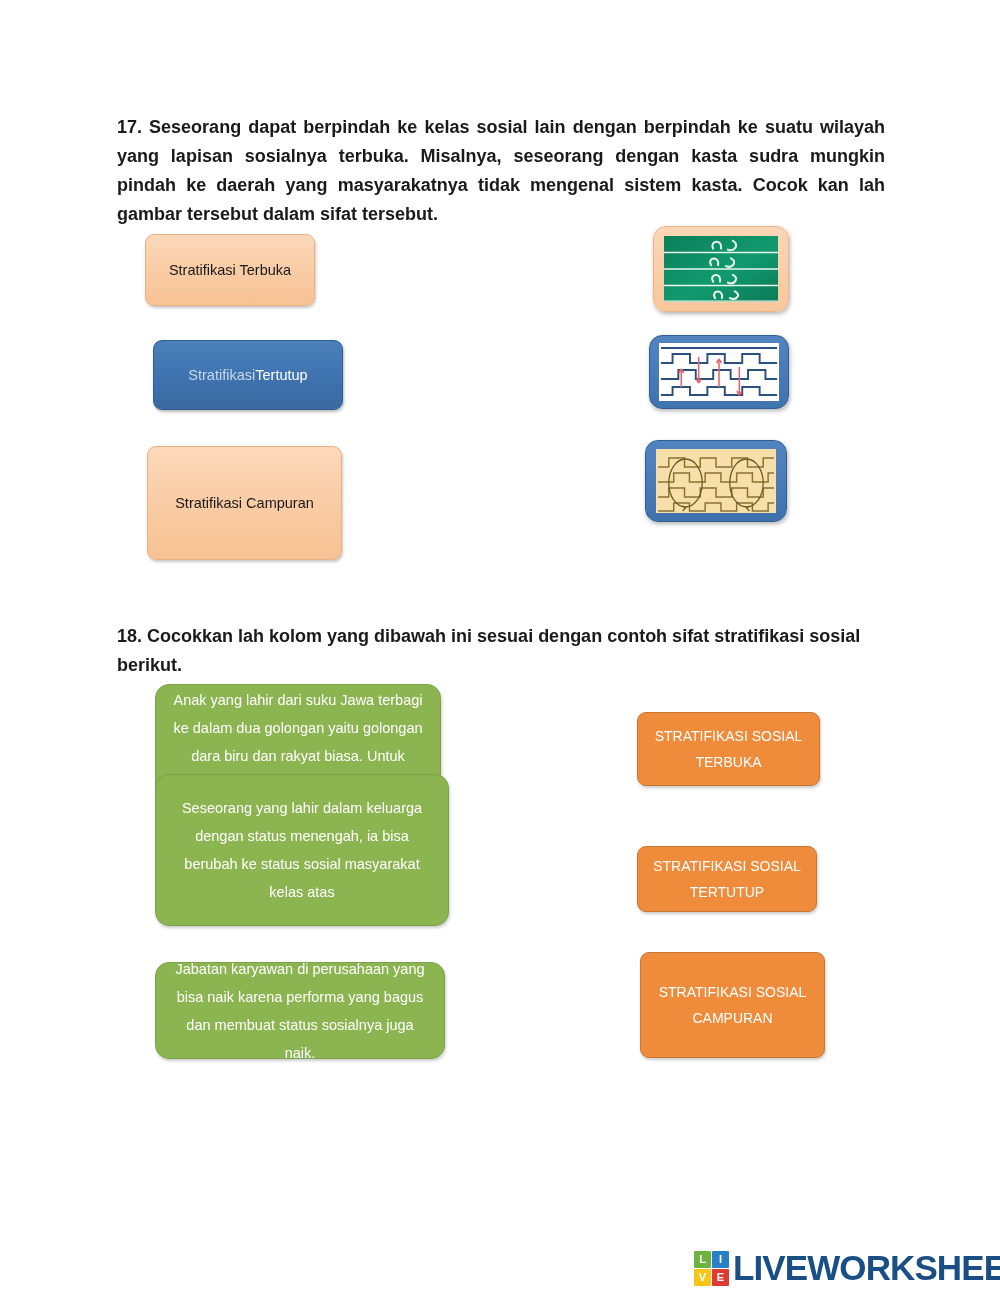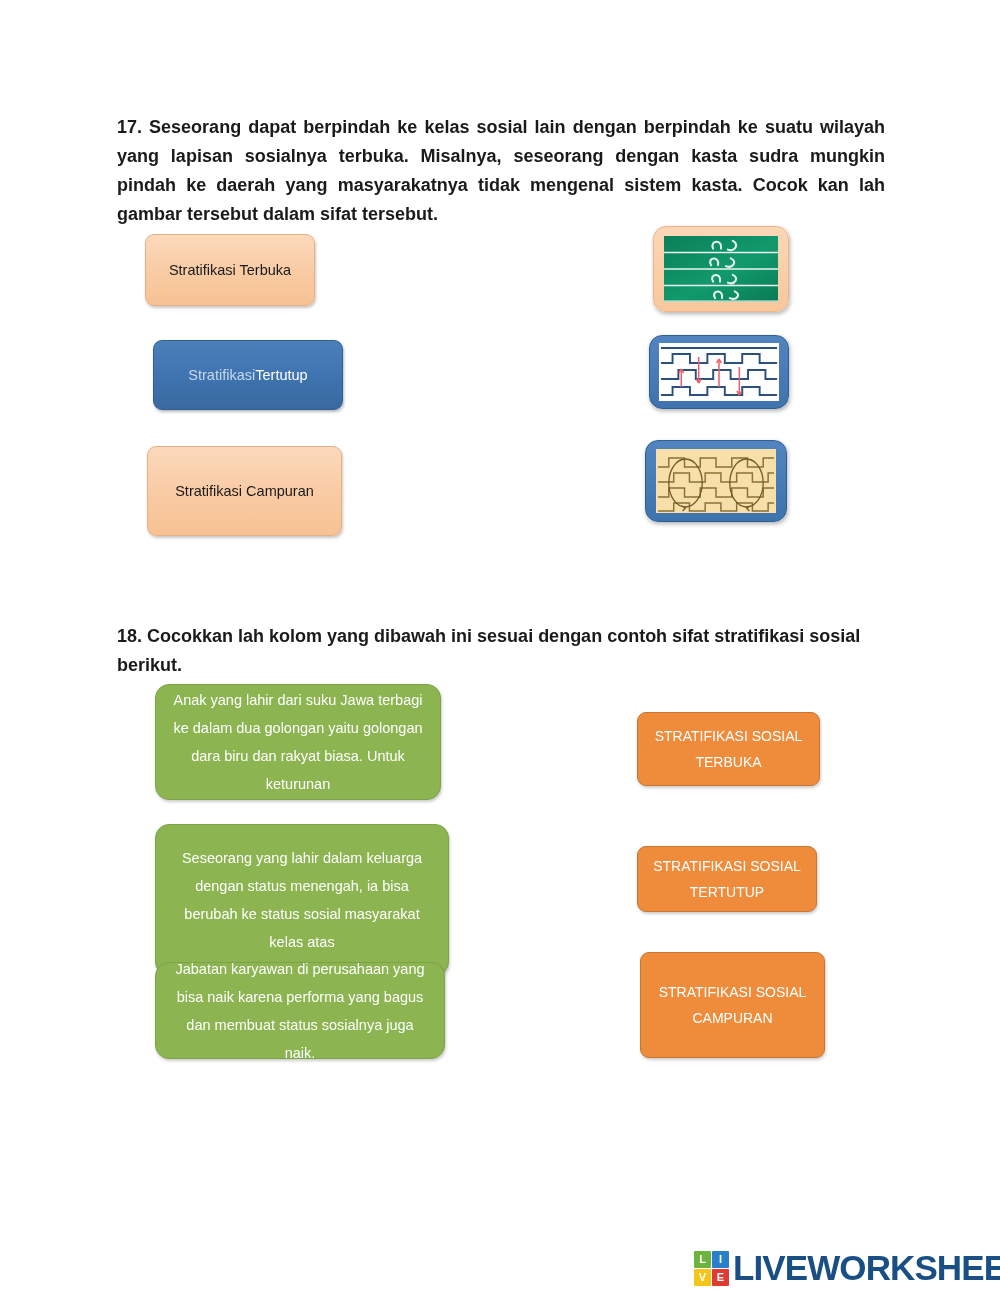--- a/index.html
+++ b/index.html
@@ -59,21 +59,21 @@
   .label-box.blue {
     background: linear-gradient(180deg, #4a80ba 0%, #3f74b0 50%, #39699f 100%);
     border: 1px solid #2f5e93;
     color: #ffffff;
     box-shadow: 1px 2px 3px rgba(0,0,0,0.28);
   }
   .label-box.blue .dim { color: #c8d8ea; }
 
   #box-terbuka  { left: 145px; top: 234px; width: 170px; height: 72px; }
   #box-tertutup { left: 153px; top: 340px; width: 190px; height: 70px; }
-  #box-campuran { left: 147px; top: 446px; width: 195px; height: 90px; }
+  #box-campuran { left: 147px; top: 446px; width: 195px; height: 114px; }
 
   
   .pic-card {
     position: absolute;
     box-sizing: border-box;
     border-radius: 13px;
     display: flex;
     align-items: center;
     justify-content: center;
     box-shadow: 1px 2px 4px rgba(0,0,0,0.3);
@@ -109,21 +109,21 @@
     border-radius: 14px;
     background: #8cb551;
     border: 1px solid #7ca348;
     color: #ffffff;
     font-size: 14.5px;
     line-height: 28px;
     padding: 0 14px;
     box-shadow: 1px 2px 3px rgba(0,0,0,0.2);
   }
   #stmt-1 { left: 155px; top: 684px; width: 286px; height: 116px; }
-  #stmt-2 { left: 155px; top: 824px; width: 294px; height: 152px; }
+  #stmt-2 { left: 155px; top: 774px; width: 294px; height: 152px; }
   #stmt-3 { left: 155px; top: 962px; width: 290px; height: 97px; }
 
   
   .ans-box {
     position: absolute;
     box-sizing: border-box;
     display: flex;
     align-items: center;
     justify-content: center;
     text-align: center;

